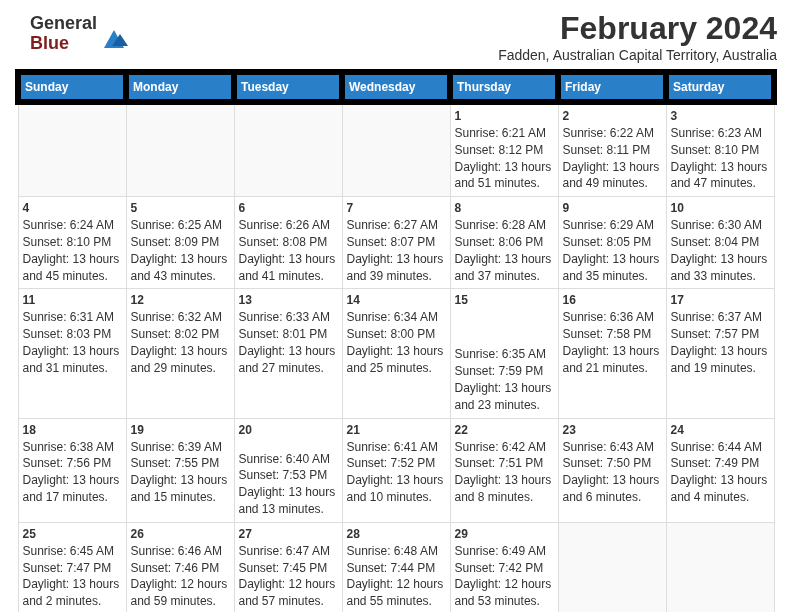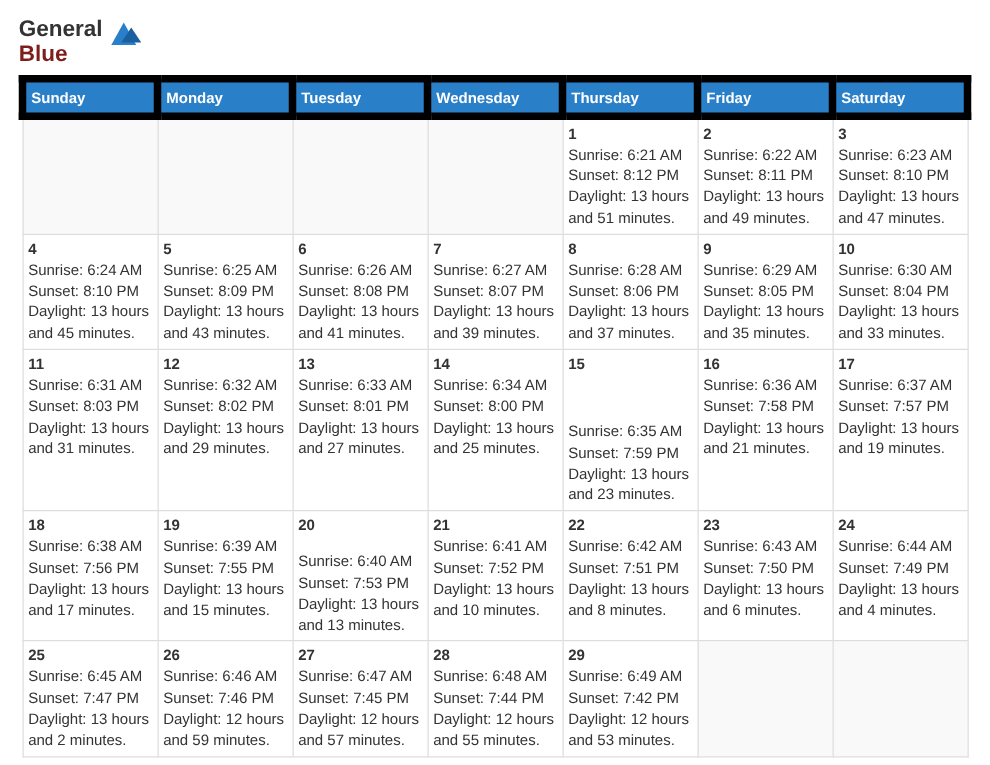--- a/index.html
+++ b/index.html
@@ -11,22 +11,23 @@
       padding: 10px 15px;
     }
     .header {
       display: flex;
       justify-content: space-between;
       align-items: flex-start;
       margin-bottom: 6px;
     }
     .logo {
       display: flex;
-      align-items: flex-start;
+      align-items: flex-end;
       margin-top: 4px;
+      margin-left: 15px;
     }
     .logo-text {
       font-size: 18px;
       font-weight: bold;
       color: #333;
       line-height: 1.1;
     }
     .logo-text span {
       color: #7f1d1d;
     }
@@ -98,20 +99,24 @@
     <div>
       <div class="logo-text">
         General<br><span>Blue</span>
       </div>
     </div>
     <svg class="logo-icon" viewBox="0 0 28 28">
       <polygon points="14,4 24,22 4,22" fill="#2a7fc9"></polygon>
       <polygon points="20,8 28,20 12,20" fill="#1a5fa0"></polygon>
     </svg>
   </div>
+  <div class="title-area">
+    <div class="month-title">February 2024</div>
+    <div class="location-title">Fadden, Australian Capital Territory, Australia</div>
+  </div>
 </div>
 
 <table>
   <thead>
     <tr>
     <th>Sunday</th>
         <th>Monday</th>
         <th>Tuesday</th>
         <th>Wednesday</th>
         <th>Thursday</th>

